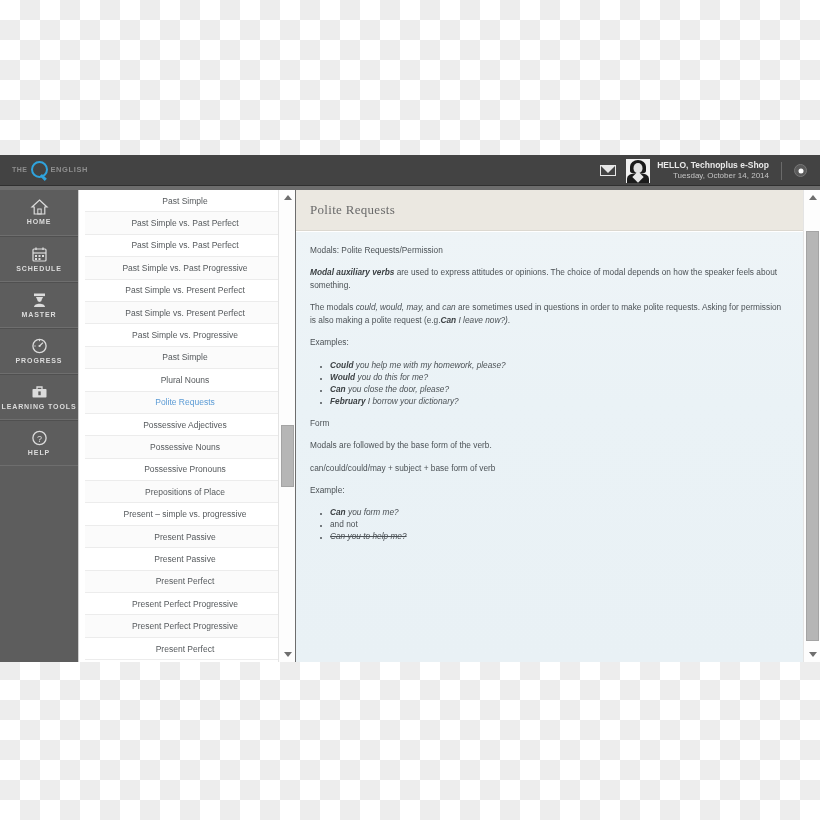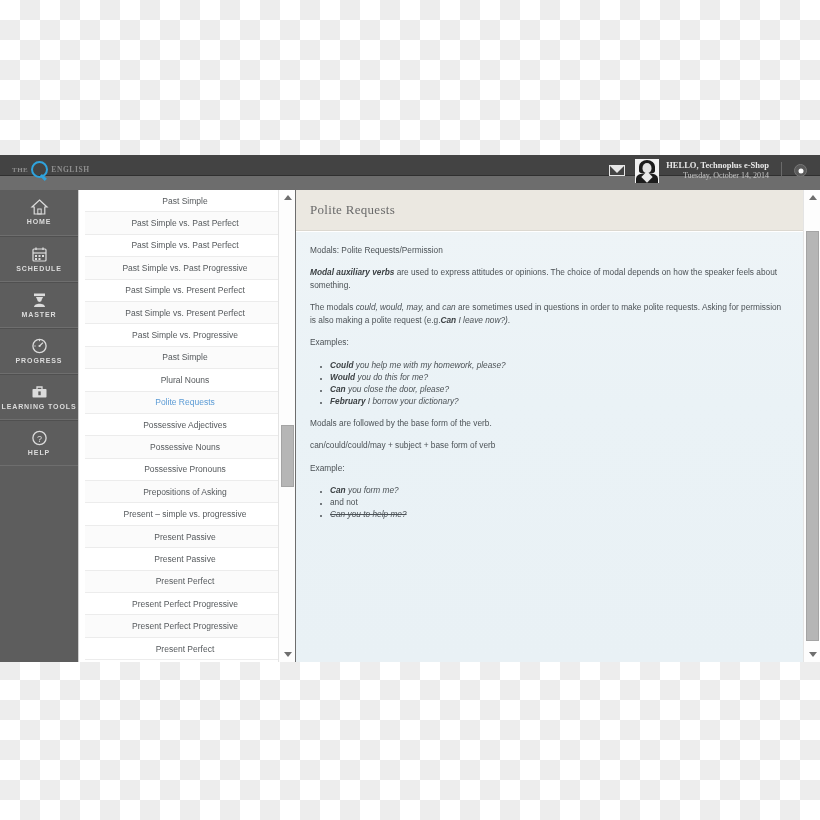--- a/index.html
+++ b/index.html
@@ -25,24 +25,23 @@
     position: absolute;
     left: 0; top: 155px;
     width: 820px; height: 507px;
     background: #6d6d6d;
     overflow: hidden;
   }
 
   
   .topbar {
     position: absolute;
-    left: 0; top: 0; width: 820px; height: 21px;
+    left: 0; top: 0; width: 820px; height: 31px;
     background: #434343;
     border-bottom: 1px solid #303030;
-    font-family: Liberation Serif, serif;
   }
   .logo {
     position: absolute; left: 12px; top: 6px;
     display: flex; align-items: center; gap: 2px;
     user-select: none;
   }
   .logo-the {
     font-size: 7px; font-weight: bold; letter-spacing: .5px;
     color: #8e8e8e;
   }
@@ -419,21 +418,21 @@
         <div class="list-item">
           <span>Possessive Adjectives</span>
         </div>
         <div class="list-item shade">
           <span>Possessive Nouns</span>
         </div>
         <div class="list-item">
           <span>Possessive Pronouns</span>
         </div>
         <div class="list-item shade">
-          <span>Prepositions of Asking</span>
+          <span>Prepositions of Place</span>
         </div>
         <div class="list-item">
           <span>Present – simple vs. progressive</span>
         </div>
         <div class="list-item shade">
           <span>Present Passive</span>
         </div>
         <div class="list-item">
           <span>Present Passive</span>
         </div>
@@ -492,20 +491,21 @@
           <span class="bold ital">Would</span><span class="ital"> you do this for me?</span>
         </li>
         <li>
           <span class="bold ital">Can</span><span class="ital"> you close the door, please?</span>
         </li>
         <li>
           <span class="bold ital">February</span><span class="ital"> I borrow your dictionary?</span>
         </li>
       </ul>
 
+      <p>Form</p>
       <p>Modals are followed by the base form of the verb.</p>
       <p>can/could/could/may + subject + base form of verb</p>
       <p>Example:</p>
 
       <ul>
         <li>
           <span class="bold ital">Can</span><span class="ital"> you form me?</span>
         </li>
         <li>
           <span>and not</span>

